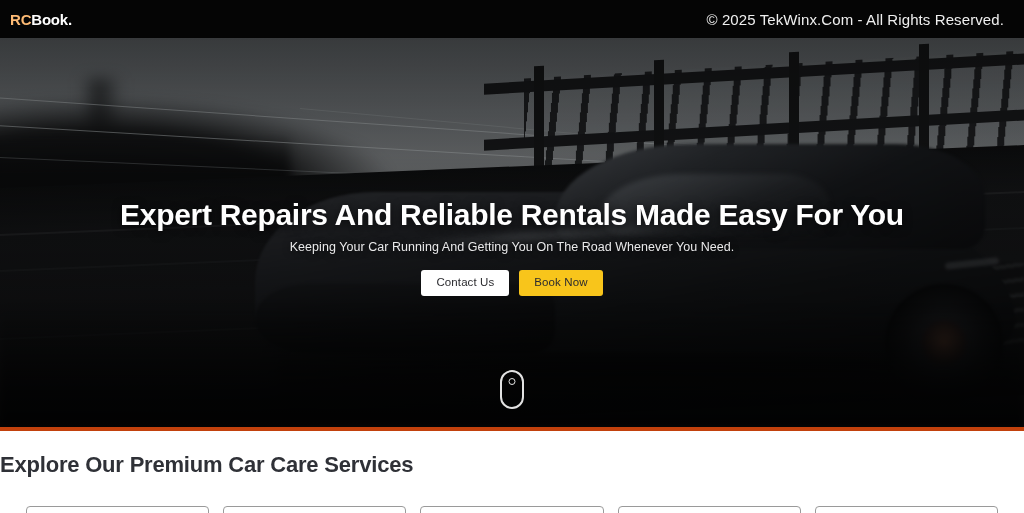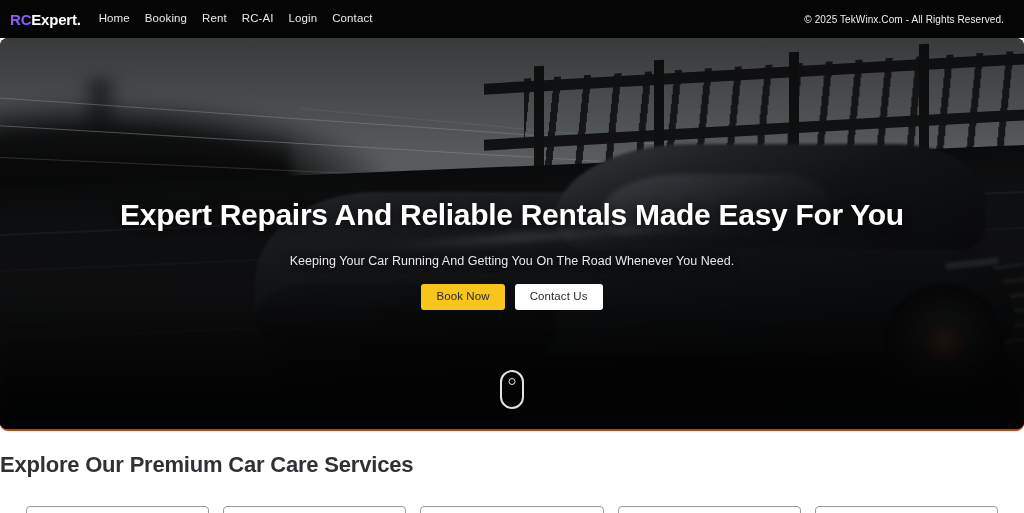--- a/index.html
+++ b/index.html
@@ -25,54 +25,53 @@
     z-index: 30;
   }
   .brand {
     font-size: 15px;
     font-weight: bold;
     letter-spacing: -0.2px;
     white-space: nowrap;
     margin-right: 18px;
     line-height: 1;
   }
-  .brand-rc { color: #8b5cf6; }
+  .brand-rc { color: #fdba74; }
   .brand-autoz { color: #ffffff; }
 
   .navlinks {
     display: flex;
     align-items: center;
     gap: 15px;
   }
   .navlink {
     color: #e8e8e8;
     font-size: 11.5px;
     text-decoration: none;
     white-space: nowrap;
     letter-spacing: 0.1px;
     line-height: 1;
   }
 
   .copyright {
     margin-left: auto;
     color: #efefef;
-    font-size: 10px;
+    font-size: 15px;
     white-space: nowrap;
     letter-spacing: 0.1px;
   }
 
   
   .hero {
     position: relative;
     width: 1024px;
     height: 393px;
     overflow: hidden;
     background: #17181a;
-    border-bottom: 2px solid #c2410c;
-    border-radius: 8px;
+    border-bottom: 4px solid #c2410c;
   }
   .hero-photo {
     position: absolute;
     inset: 0;
     overflow: hidden;
   }
   
   .sky {
     position: absolute;
     left: 0; top: 0;
@@ -260,21 +259,21 @@
   }
   .hero-title {
     color: #ffffff;
     font-size: 30px;
     font-weight: bold;
     letter-spacing: -0.3px;
     line-height: 1.15;
     text-shadow: 0 2px 10px rgba(0,0,0,0.65);
   }
   .hero-sub {
-    margin-top: 21px;
+    margin-top: 7px;
     color: #e9e9ea;
     font-size: 12.5px;
     letter-spacing: 0.05px;
     text-shadow: 0 1px 7px rgba(0,0,0,0.7);
   }
   .hero-buttons {
     margin-top: 16px;
     display: flex;
     justify-content: center;
     gap: 10px;
@@ -352,31 +351,23 @@
     background: #ffffff;
     border: 1px solid #9a9a9a;
     border-radius: 4px;
   }
 </style>
 </head>
 <body>
 
 <div class="navbar">
   <div class="brand">
-    <span class="brand-rc">RC</span><span class="brand-autoz">Expert.</span>
+    <span class="brand-rc">RC</span><span class="brand-autoz">Book.</span>
   </div>
 
-  <nav class="navlinks">
-    <a class="navlink" href="#">Home</a>
-    <a class="navlink" href="#">Booking</a>
-    <a class="navlink" href="#">Rent</a>
-    <a class="navlink" href="#">RC-AI</a>
-    <a class="navlink" href="#">Login</a>
-    <a class="navlink" href="#">Contact</a>
-  </nav>
 
   <div class="copyright">© 2025 TekWinx.Com - All Rights Reserved.</div>
 </div>
 
 <section class="hero">
 
   <div class="hero-photo">
     <div class="sky"></div>
     <div class="pillar"></div>
     <div class="trees"></div>
@@ -417,22 +408,22 @@
 
     <div class="road-blur"></div>
   </div>
 
   <div class="hero-scrim"></div>
 
   <div class="hero-content">
     <h1 class="hero-title">Expert Repairs And Reliable Rentals Made Easy For You</h1>
     <p class="hero-sub">Keeping Your Car Running And Getting You On The Road Whenever You Need.</p>
     <div class="hero-buttons">
+      <button class="btn btn-light">Contact Us</button>
       <button class="btn btn-accent">Book Now</button>
-      <button class="btn btn-light">Contact Us</button>
     </div>
   </div>
 
   <div class="scroll-indicator">
     <div class="scroll-dot"></div>
   </div>
 </section>
 
 <section class="services">
   <h2 class="services-title">Explore Our Premium Car Care Services</h2>

